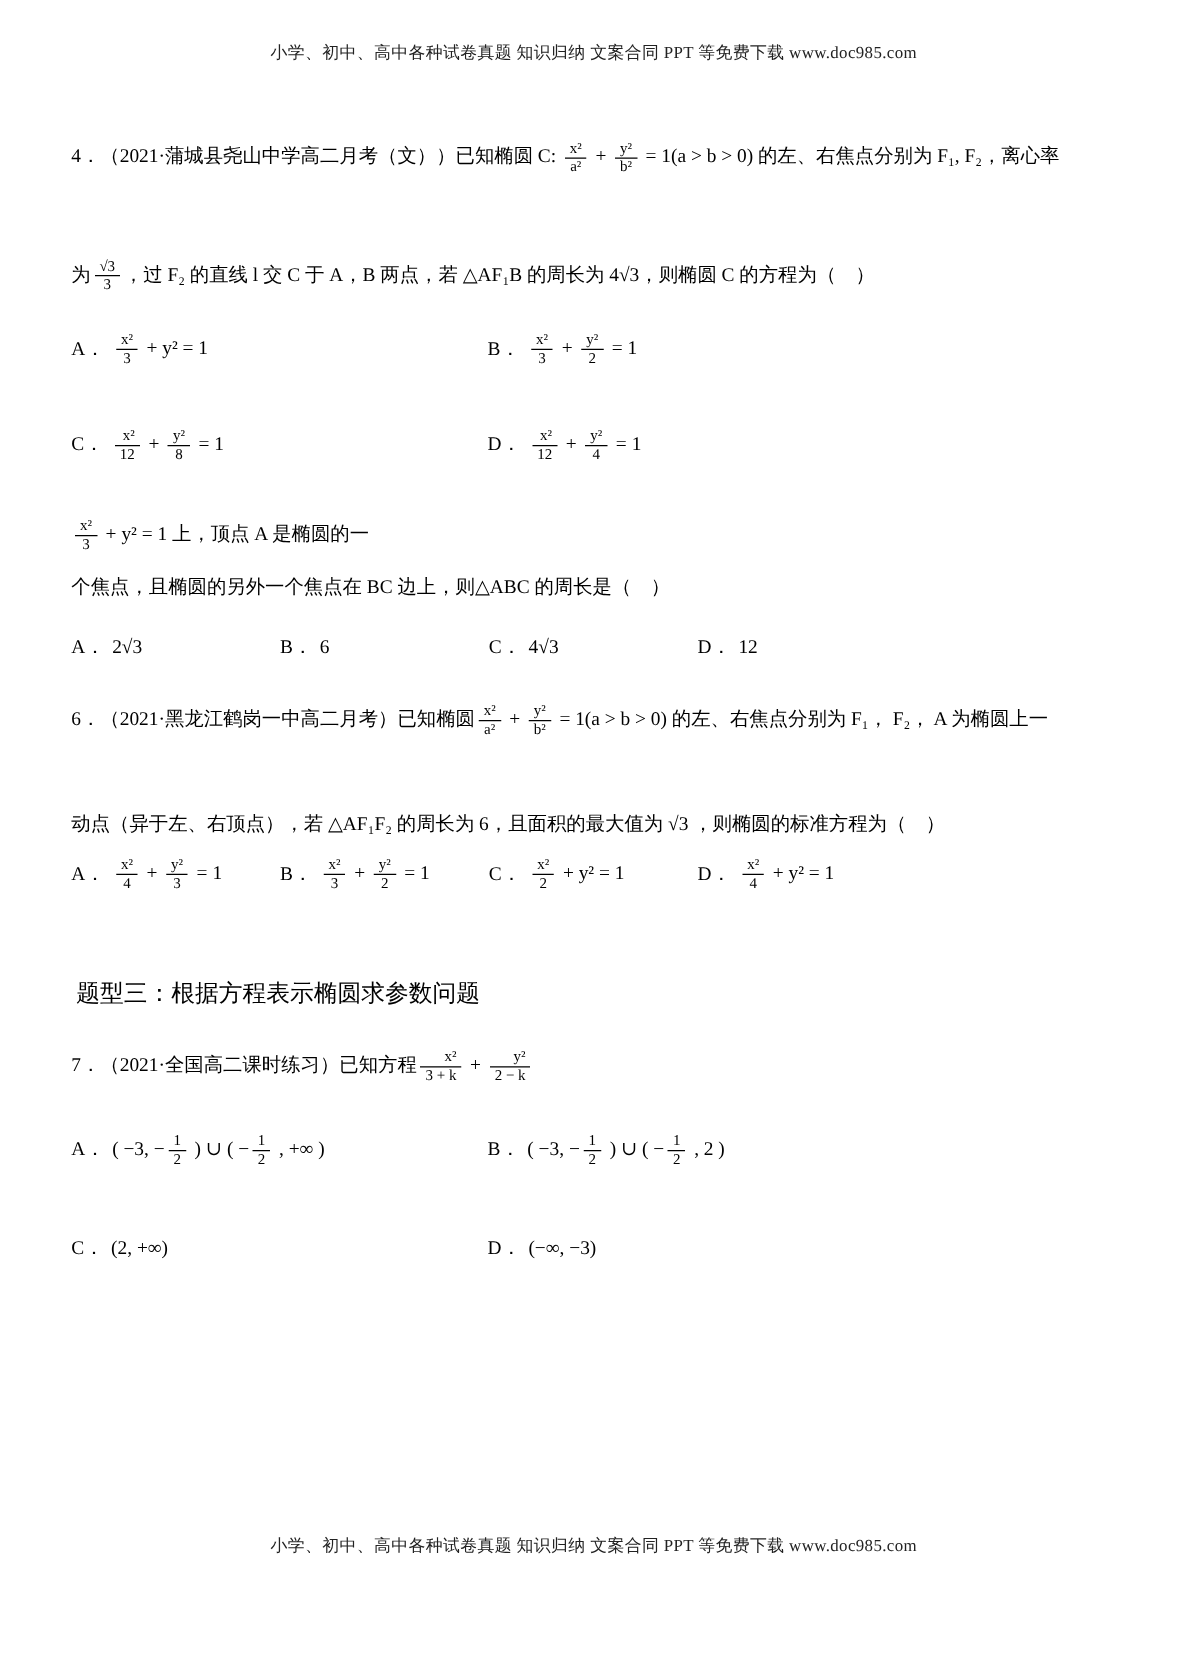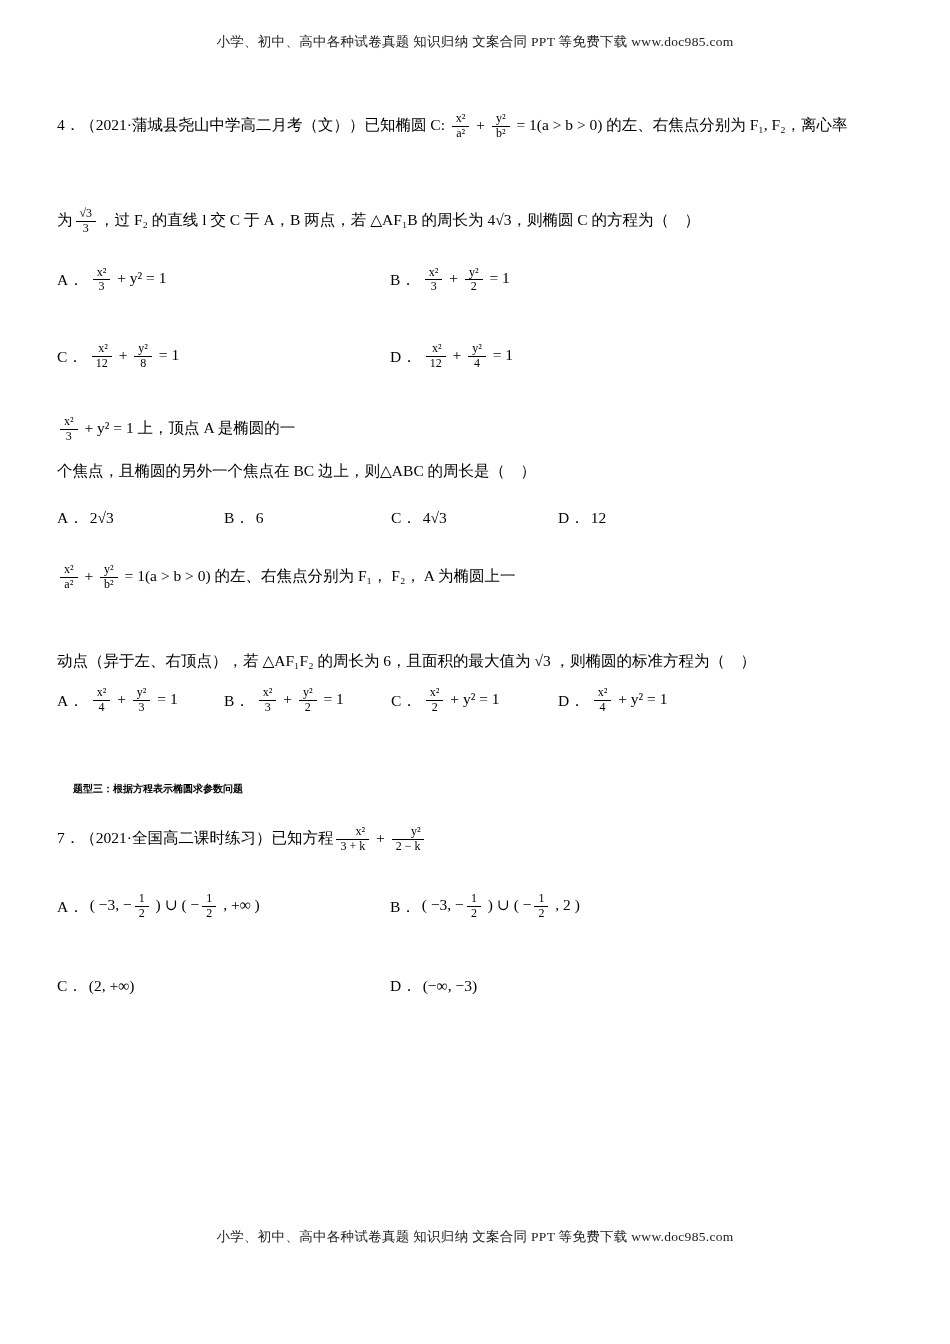--- a/index.html
+++ b/index.html
@@ -43,21 +43,21 @@
   .p4-l1{margin-bottom:66px;}
   .p4-l2{margin-bottom:30px;}
   .p4-opts{margin-bottom:44px;}
   .p5-l1{margin-bottom:14px;}
   .p5-l2{margin-bottom:22px;}
   .p5-opts{margin-bottom:32px;}
   .p6-l1{margin-bottom:56px;}
   .p6-l2{margin-bottom:13px;}
   .p6-opts{margin-bottom:66px;}
   .sec-title{
-    margin:0 0 28px 16px;font-size:10px;font-weight:bold;
+    margin:0 0 28px 4px;font-size:19px;font-weight:normal;
     font-family:"Liberation Sans","DejaVu Sans",sans-serif;
   }
   .p7-l1{margin-bottom:38px;}
   .p7-opts{row-gap:52px;}
 </style>
 </head>
 <body>
 
 <div class="page">
 
@@ -100,21 +100,21 @@
       <div class="opt">
         <span class="opt-label">C．</span>
         <span class="math"><span class="mt">4√3</span></span>
       </div>
       <div class="opt">
         <span class="opt-label">D．</span>
         <span class="math"><span class="mt">12</span></span>
       </div>
     </div>
 
-    <p class="line p6-l1"><span class="frac"><span class="fn">x²</span><span class="fd">a²</span></span><span class="mt"> + </span><span class="frac"><span class="fn">y²</span><span class="fd">b²</span></span><span class="mt"> = 1(a &gt; b &gt; 0)</span><span class="mt"> 的左、右焦点分别为 F₁， F₂， A 为椭圆上一</span></p>
+    <p class="line p6-l1"><span class="mt">6．（2021·黑龙江鹤岗一中高二月考）已知椭圆</span><span class="frac"><span class="fn">x²</span><span class="fd">a²</span></span><span class="mt"> + </span><span class="frac"><span class="fn">y²</span><span class="fd">b²</span></span><span class="mt"> = 1(a &gt; b &gt; 0)</span><span class="mt"> 的左、右焦点分别为 F₁， F₂， A 为椭圆上一</span></p>
     <p class="line p6-l2"><span class="mt">动点（异于左、右顶点），若 △AF₁F₂ 的周长为 6，且面积的最大值为 √3 ，则椭圆的标准方程为（　）</span></p>
     <div class="opt-row4 p6-opts">
       <div class="opt">
         <span class="opt-label">A．</span>
         <span class="math"><span class="frac"><span class="fn">x²</span><span class="fd">4</span></span><span class="mt"> + </span><span class="frac"><span class="fn">y²</span><span class="fd">3</span></span><span class="mt"> = 1</span></span>
       </div>
       <div class="opt">
         <span class="opt-label">B．</span>
         <span class="math"><span class="frac"><span class="fn">x²</span><span class="fd">3</span></span><span class="mt"> + </span><span class="frac"><span class="fn">y²</span><span class="fd">2</span></span><span class="mt"> = 1</span></span>
       </div>

